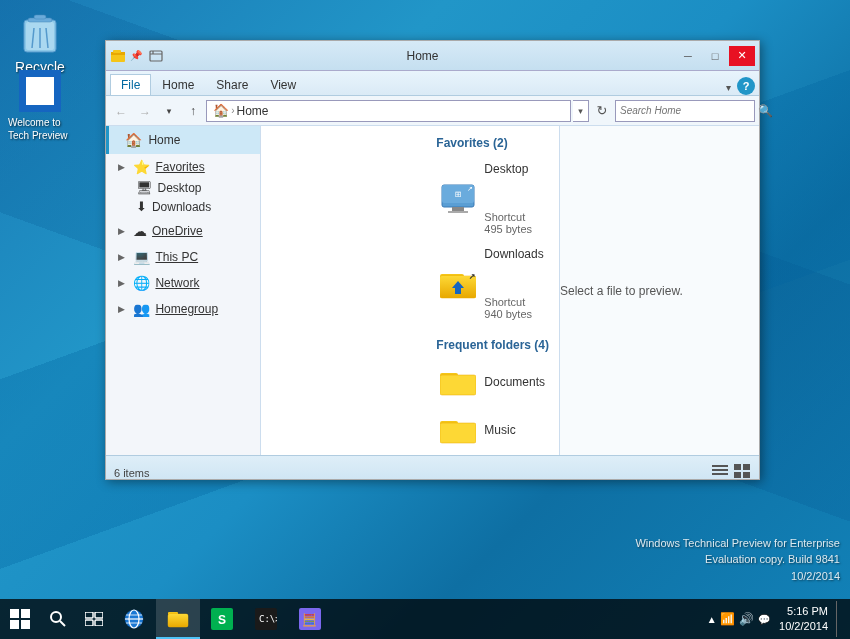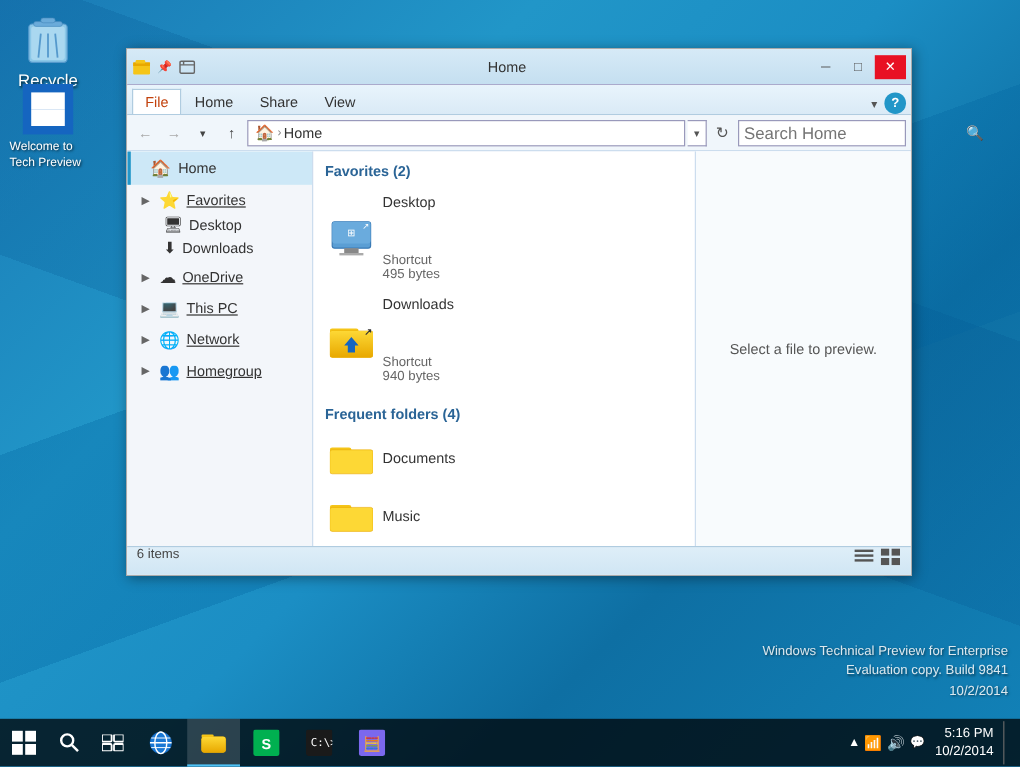--- a/index.html
+++ b/index.html
@@ -255,21 +255,21 @@
       font-size: 12px;
       cursor: pointer;
       border: 1px solid transparent;
       border-bottom: none;
       color: #333;
       background: transparent;
     }
     .ribbon-tab.active {
       background: white;
       border-color: #b0cce0;
-      color: #c2410c;
+      color: #0369a1;
       font-weight: 500;
     }
     .ribbon-expand {
       margin-left: auto;
       font-size: 10px;
       color: #555;
       cursor: pointer;
       padding: 2px 6px;
     }
     .ribbon-help {
@@ -354,24 +354,25 @@
       height: 22px;
       border: 1px solid #99b;
       display: flex;
       align-items: center;
       background: white;
     }
     .search-input {
       flex: 1;
       border: none;
       outline: none;
-      font-size: 14px;
+      font-size: 10px;
       padding: 0 4px;
       color: #888;
       background: transparent;
+      font-style: italic;
     }
     .search-icon-btn {
       width: 20px;
       height: 100%;
       display: flex;
       align-items: center;
       justify-content: center;
       cursor: pointer;
       font-size: 12px;
       color: #555;
@@ -452,20 +453,21 @@
     }
     .sidebar-subitem .item-icon { font-size: 13px; }
 
     
     .file-area {
       flex: 1;
       display: flex;
       flex-direction: column;
       overflow: hidden;
       position: relative;
+      align-items: flex-end;
     }
     .file-list {
       flex: 1;
       overflow-y: scroll;
       padding: 8px 10px;
     }
 
     
     .section-header {
       font-size: 12px;
@@ -504,37 +506,37 @@
       color: #666;
       margin-top: 35px;
     }
     .file-size {
       font-size: 11px;
       color: #666;
     }
 
     
     .preview-area {
-      width: 180px;
+      width: 200px;
       border-left: 1px solid #cde;
       display: flex;
       align-items: center;
-      justify-content: center;
+      justify-content: flex-start;
       background: #f8fbfd;
       font-size: 12px;
       color: #555;
     }
 
     
     .status-bar {
       height: 24px;
       background: linear-gradient(to bottom, #deeef8, #d0e6f4);
       border-top: 1px solid #b0cce0;
       display: flex;
-      align-items: flex-start;
+      align-items: flex-end;
       padding: 0 8px;
       font-size: 11px;
       color: #444;
     }
     .status-right {
       margin-left: auto;
       display: flex;
       gap: 4px;
     }
     .view-btn {

